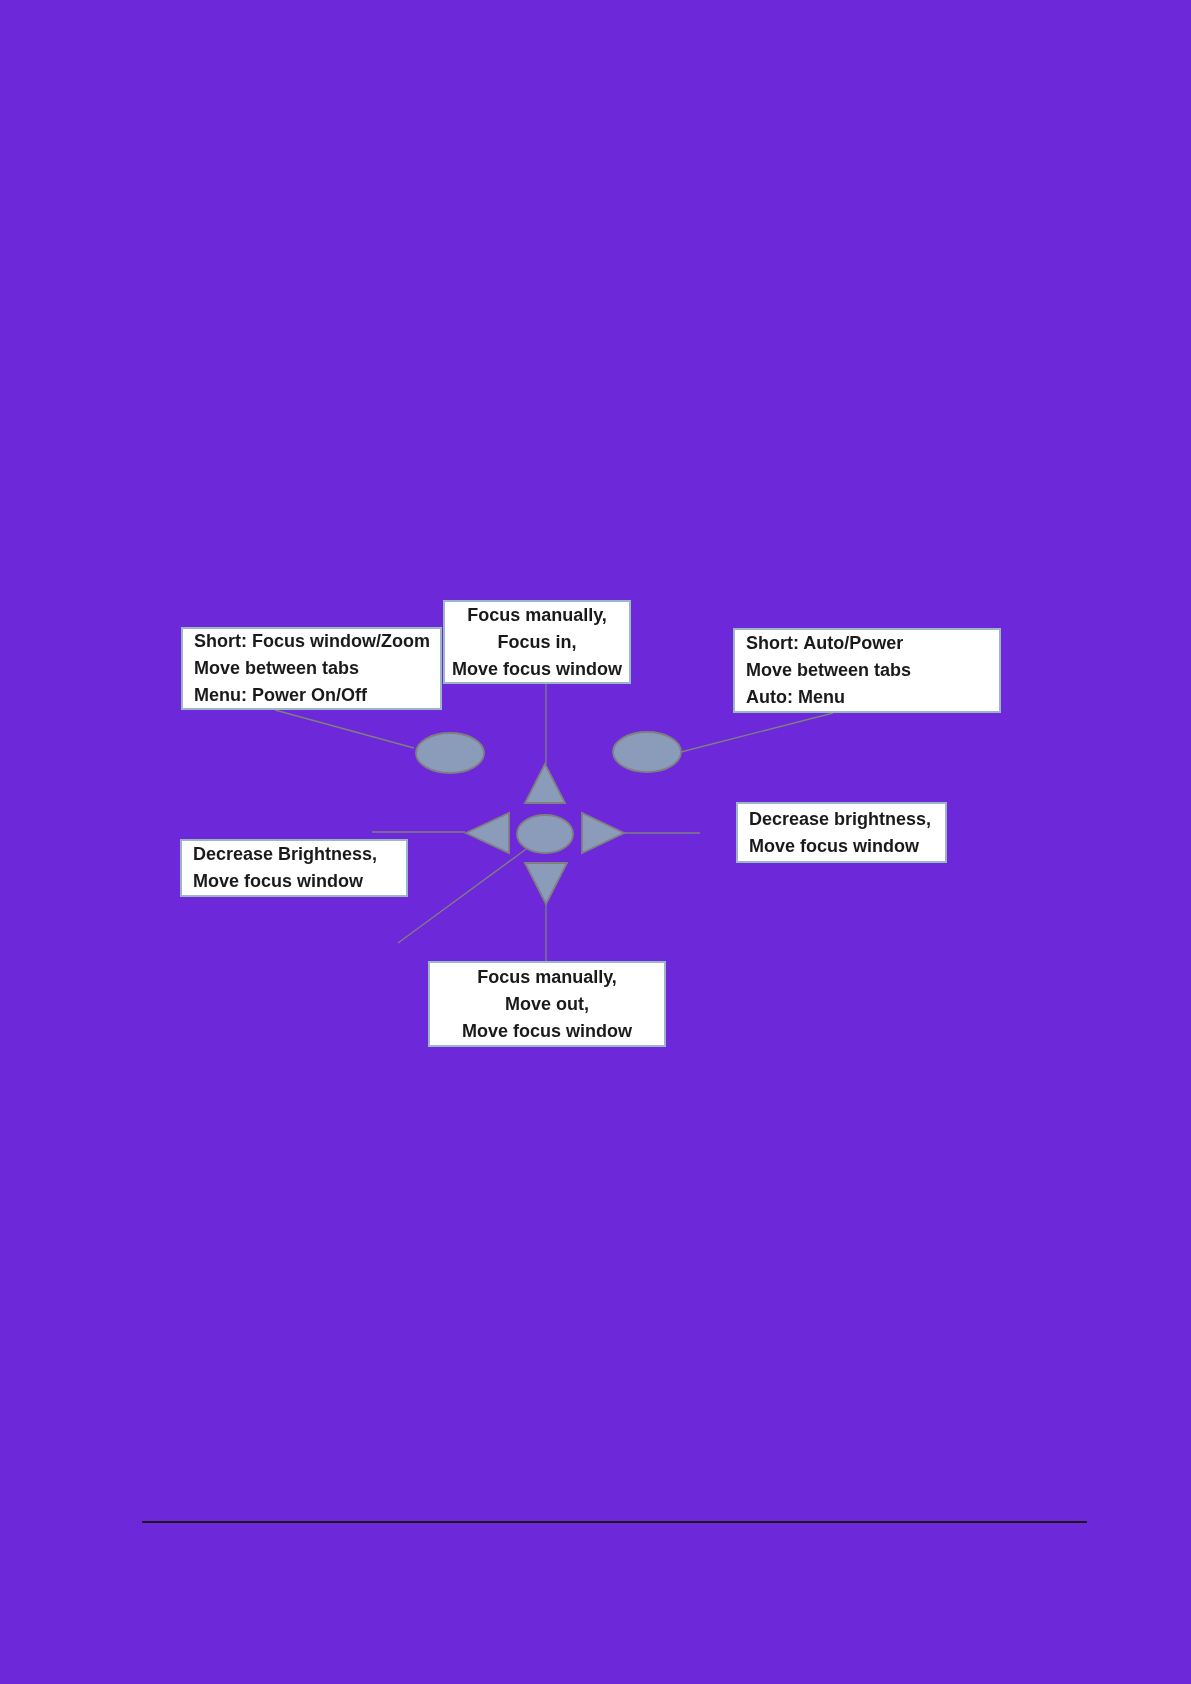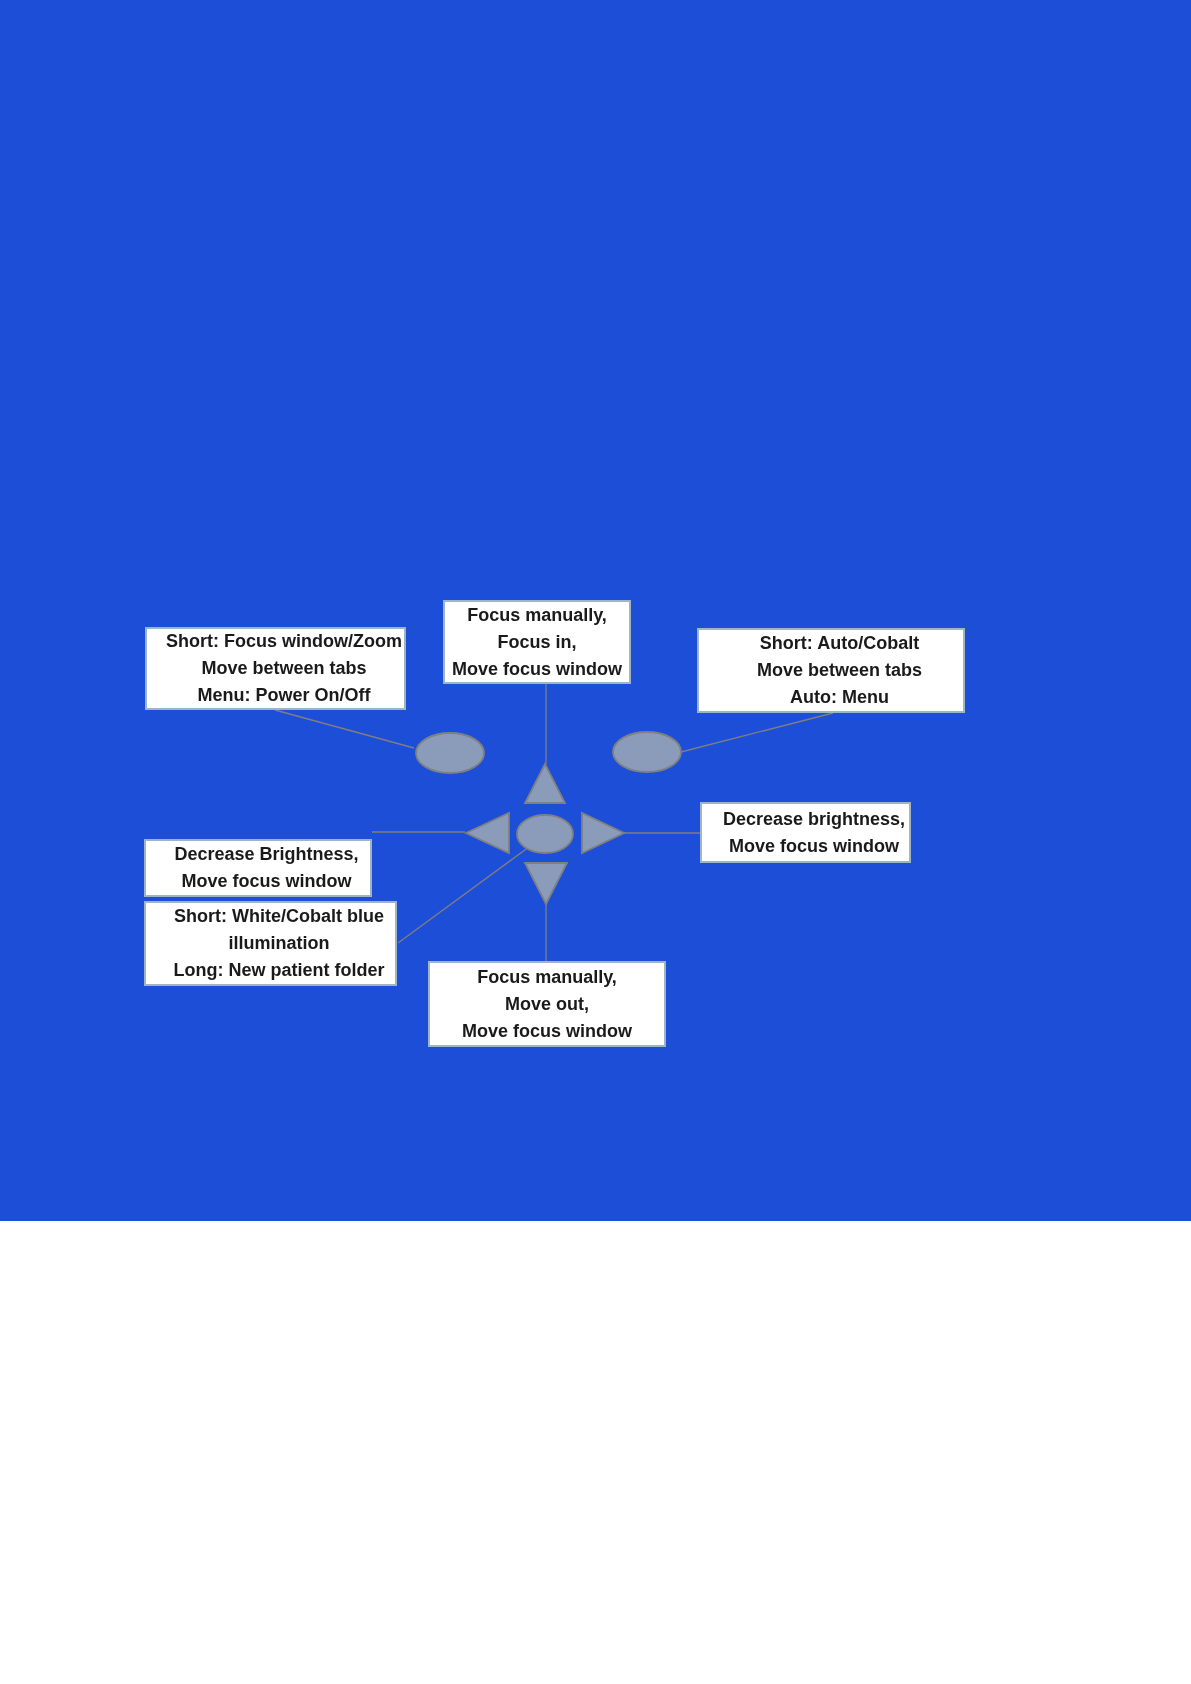--- a/index.html
+++ b/index.html
@@ -1,38 +1,38 @@
 <!DOCTYPE html>
 <html style="--shape-fill: #8b9cba; --shape-border: #7f8080; --box-border: #9db6c6; --connector: #7f7f7f; --footer-rule: #1a1a1a; --text: #1a1a1a;"><head>
 <meta charset="utf-8">
 <style>
   html,body{margin:0;padding:0;background:#ffffff;}
   .page{
     position:relative;
-    width:1191px;height:1221px;
-    background:#1d4ed8;
+    width:1191px;height:1684px;
+    background:#6d28d9;
     font-family:"Liberation Sans", sans-serif;
     color:var(--text,#1a1a1a);
     overflow:hidden;
   }
   svg.canvas{position:absolute;left:0;top:0;z-index:1;}
   .shp{fill:var(--shape-fill,#8b9cba);stroke:var(--shape-border,#7f8080);stroke-width:1.8;}
   .conn{stroke:var(--connector,#7f7f7f);stroke-width:1.3;fill:none;}
   .rule{stroke:var(--footer-rule,#1a1a1a);stroke-width:2.2;}
   .callout{
     position:absolute;z-index:2;
     box-sizing:border-box;
     background:#ffffff;
     border:2px solid var(--box-border,#9db6c6);
     display:flex;flex-direction:column;justify-content:center;
     font-size:18px;font-weight:700;line-height:27px;
     color:var(--text,#1a1a1a);
     white-space:nowrap;
   }
-  .callout.left-text{align-items:center;padding-left:23px;padding-right:6px;}
+  .callout.left-text{align-items:flex-start;padding-left:11px;padding-right:6px;margin-left:36px;}
   .callout.center-text{align-items:center;text-align:center;}
   .callout span{display:block;}
 </style>
 </head>
 <body>
 
 <div class="page">
 
   <svg class="canvas" width="1191" height="1684" viewBox="0 0 1191 1684">
 
@@ -61,40 +61,35 @@
     <span>Move focus window</span>
   </div>
 
   <div class="callout left-text" style="left:145px;top:627px;width:261px;height:83px;">
     <span>Short: Focus window/Zoom</span>
     <span>Move between tabs</span>
     <span>Menu: Power On/Off</span>
   </div>
 
   <div class="callout left-text" style="left:697px;top:628px;width:268px;height:85px;">
-    <span>Short: Auto/Cobalt</span>
+    <span>Short: Auto/Power</span>
     <span>Move between tabs</span>
     <span>Auto: Menu</span>
   </div>
 
   <div class="callout left-text" style="left:144px;top:839px;width:228px;height:58px;">
     <span>Decrease Brightness,</span>
     <span>Move focus window</span>
   </div>
 
   <div class="callout left-text" style="left:700px;top:802px;width:211px;height:61px;">
     <span>Decrease brightness,</span>
     <span>Move focus window</span>
   </div>
 
-  <div class="callout left-text" style="left:144px;top:901px;width:253px;height:85px;">
-    <span>Short: White/Cobalt blue</span>
-    <span>illumination</span>
-    <span>Long: New patient folder</span>
-  </div>
 
   <div class="callout center-text" style="left:428px;top:961px;width:238px;height:86px;">
     <span>Focus manually,</span>
     <span>Move out,</span>
     <span>Move focus window</span>
   </div>
 
 </div>
 
 </body></html>

